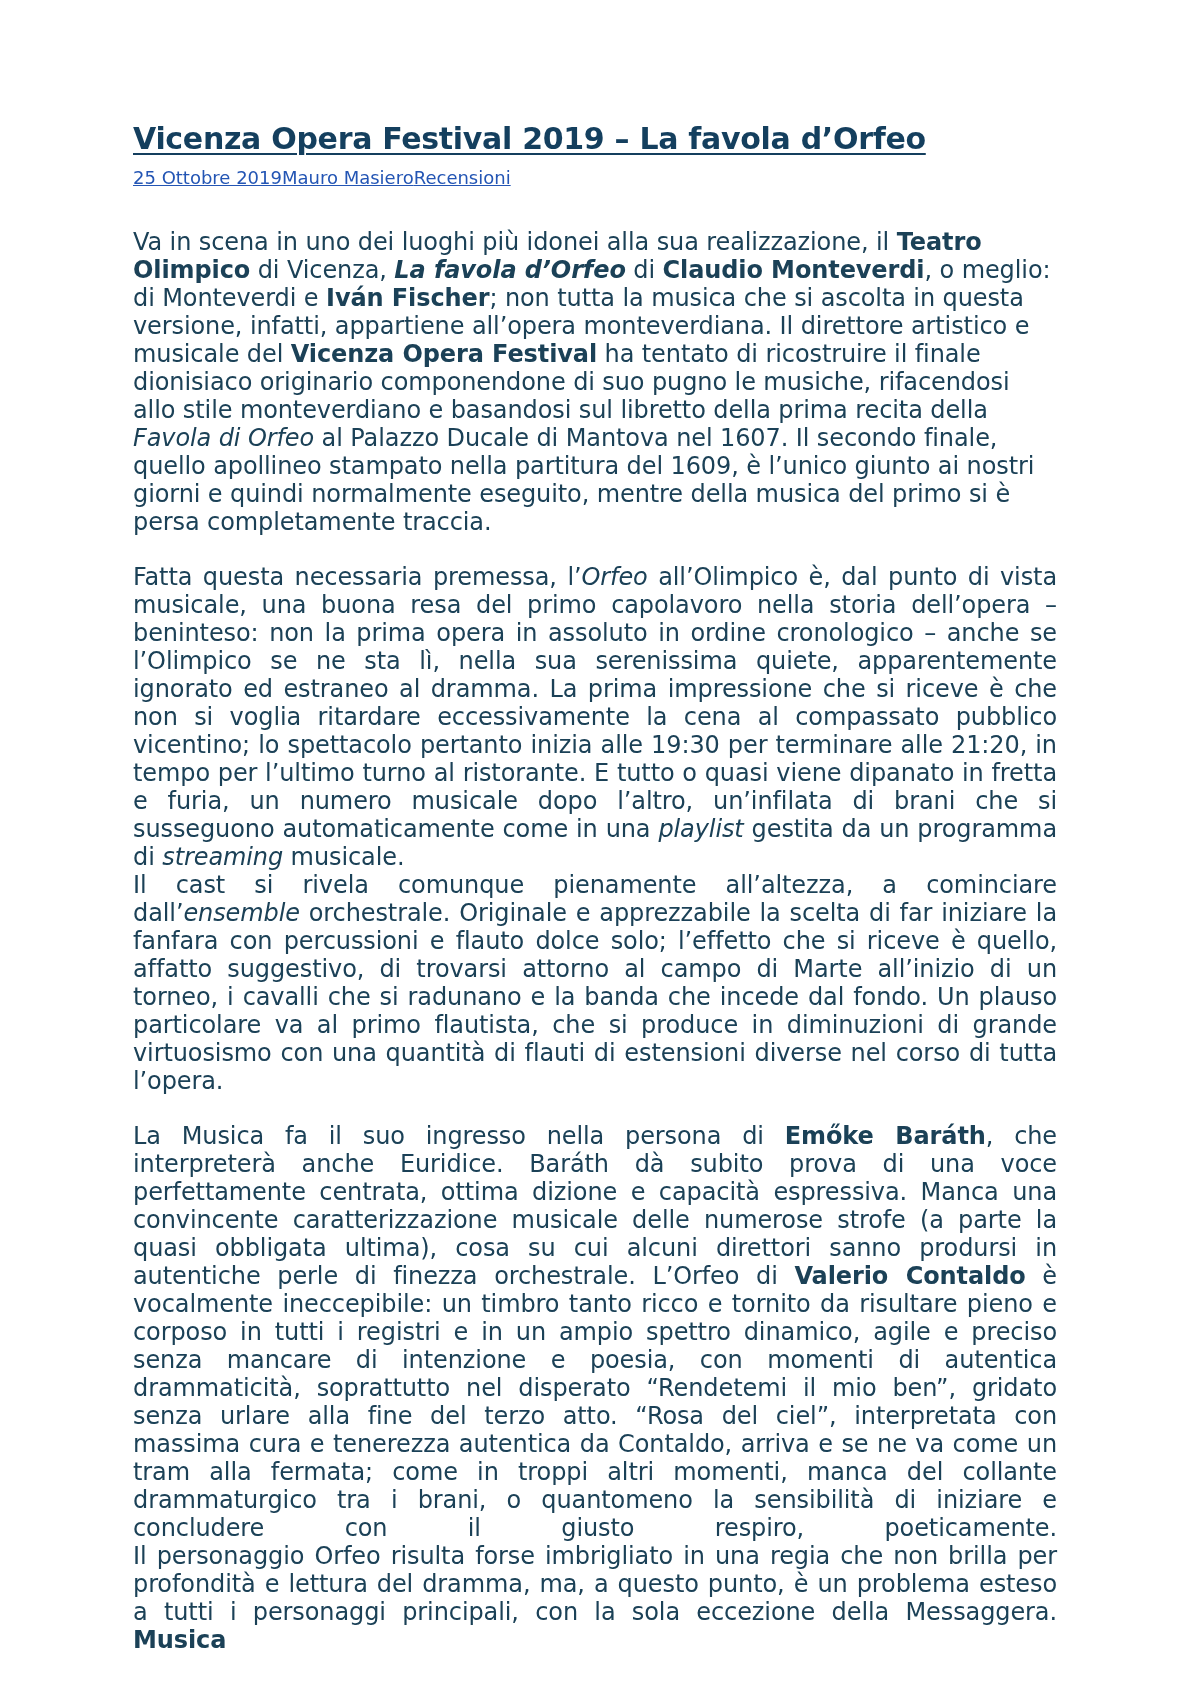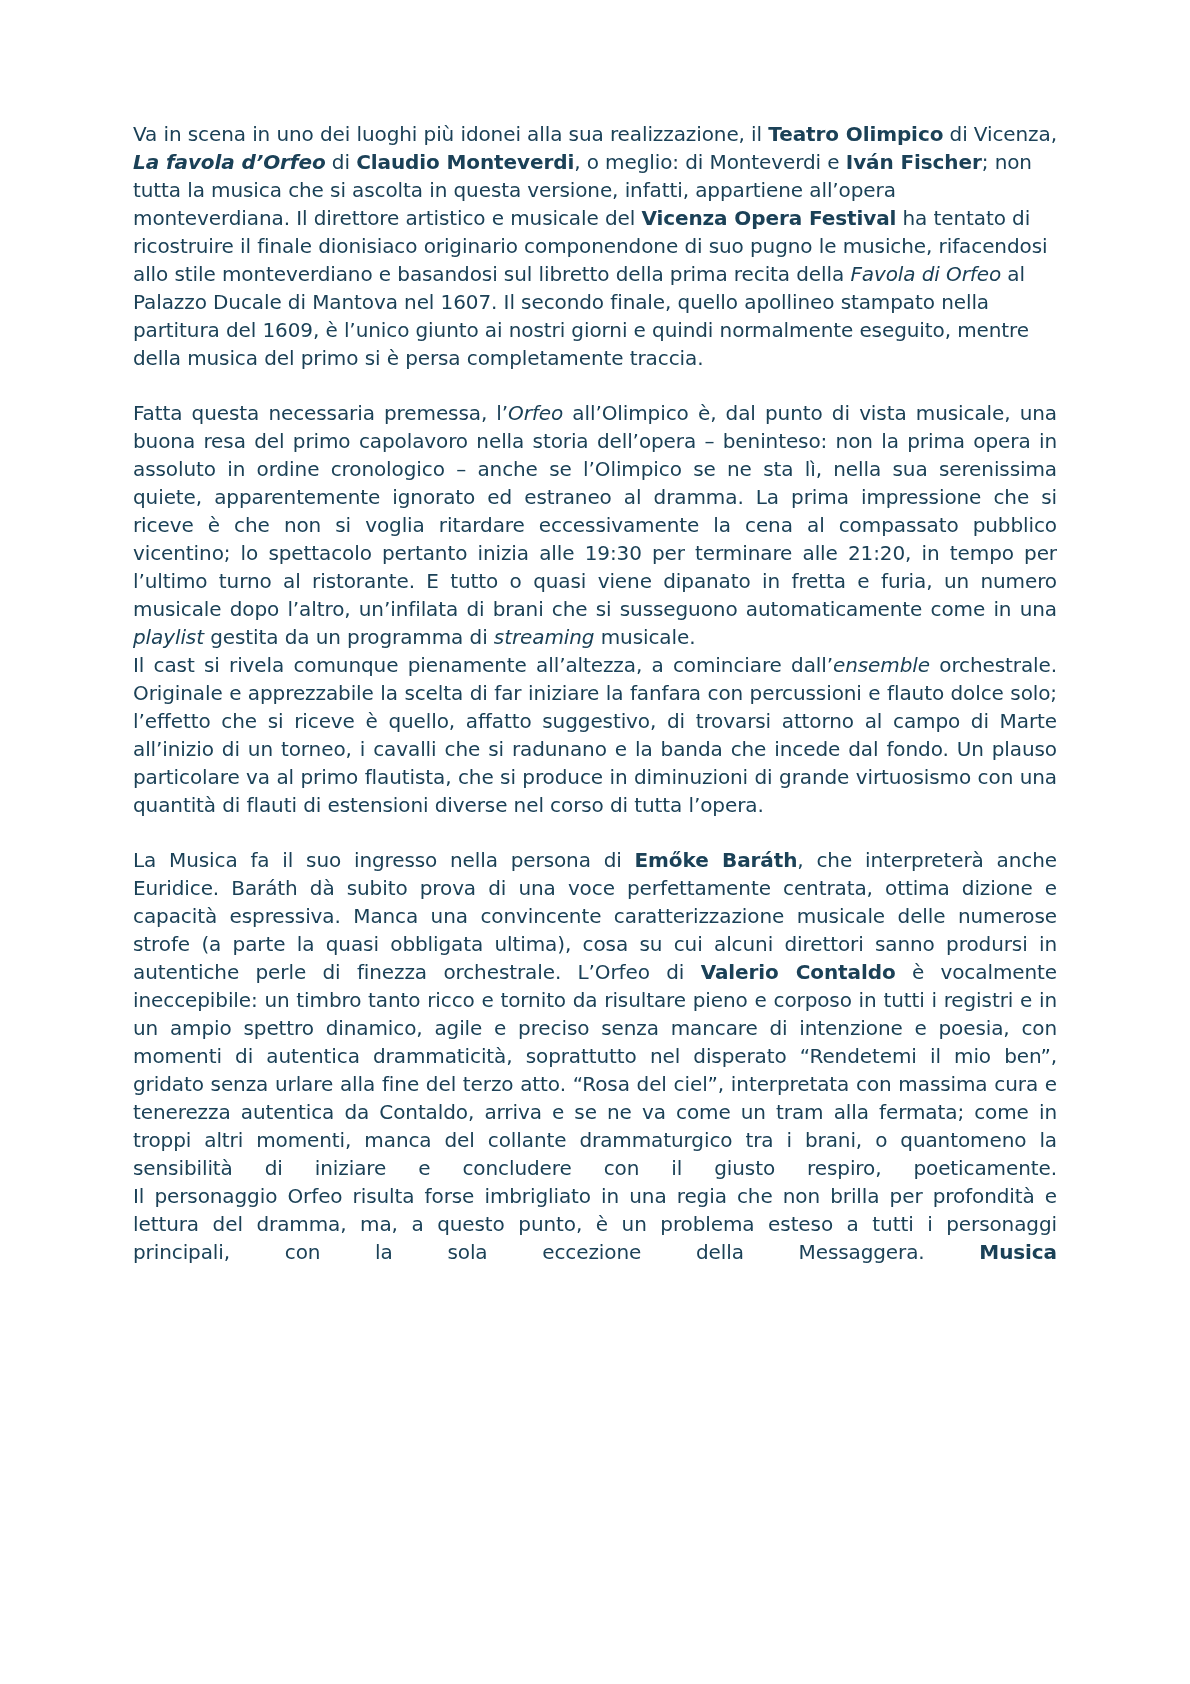--- a/index.html
+++ b/index.html
@@ -36,39 +36,41 @@
     font-size: 18px;
     line-height: 24px;
     margin: 0 0 38px 0;
   }
   .meta-link {
     color: var(--link-color, #2355b4);
     text-decoration: underline;
     cursor: pointer;
   }
   .article-body {
-    font-size: 20px;
+    font-size: 24px;
     line-height: 28px;
     letter-spacing: -0.1px;
   }
   p.paragraph {
     margin: 0;
   }
   p.align-left    { text-align: left; }
   p.align-justify { text-align: justify; }
   p.justify-last  { text-align-last: justify; }
   p.gap-after     { margin-bottom: 27px; }
   .b { font-weight: bold; }
   .i { font-style: italic; }
 </style>
 </head>
 <body>
 
 <div class="page">
+  <h1 class="title">Vicenza Opera Festival 2019 – La favola d’Orfeo</h1>
 
+  <div class="byline"><span class="meta-link">25 Ottobre 2019</span><span class="meta-link">Mauro Masiero</span><span class="meta-link">Recensioni</span></div>
 
   <div class="article-body" id="article-body">
       <p class="paragraph align-left gap-after"><span>Va in scena in uno dei luoghi più idonei alla sua realizzazione, il </span><span class="b">Teatro Olimpico</span><span> di Vicenza, </span><span class="b i">La favola d’Orfeo</span><span> di </span><span class="b">Claudio Monteverdi</span><span>, o meglio: di Monteverdi e </span><span class="b">Iván Fischer</span><span>; non tutta la musica che si ascolta in questa versione, infatti, appartiene all’opera monteverdiana. Il direttore artistico e musicale del </span><span class="b">Vicenza Opera Festival</span><span> ha tentato di ricostruire il finale dionisiaco originario componendone di suo pugno le musiche, rifacendosi allo stile monteverdiano e basandosi sul libretto della prima recita della </span><span class="i">Favola di Orfeo</span><span> al Palazzo Ducale di Mantova nel 1607. Il secondo finale, quello apollineo stampato nella partitura del 1609, è l’unico giunto ai nostri giorni e quindi normalmente eseguito, mentre della musica del primo si è persa completamente traccia.</span></p>
       <p class="paragraph align-justify"><span>Fatta questa necessaria premessa, l’</span><span class="i">Orfeo</span><span> all’Olimpico è, dal punto di vista musicale, una buona resa del primo capolavoro nella storia dell’opera – beninteso: non la prima opera in assoluto in ordine cronologico – anche se l’Olimpico se ne sta lì, nella sua serenissima quiete, apparentemente ignorato ed estraneo al dramma. La prima impressione che si riceve è che non si voglia ritardare eccessivamente la cena al compassato pubblico vicentino; lo spettacolo pertanto inizia alle 19:30 per terminare alle 21:20, in tempo per l’ultimo turno al ristorante. E tutto o quasi viene dipanato in fretta e furia, un numero musicale dopo l’altro, un’infilata di brani che si susseguono automaticamente come in una </span><span class="i">playlist</span><span> gestita da un programma di </span><span class="i">streaming</span><span> musicale.</span></p>
       <p class="paragraph align-justify gap-after"><span>Il cast si rivela comunque pienamente all’altezza, a cominciare dall’</span><span class="i">ensemble</span><span> orchestrale. Originale e apprezzabile la scelta di far iniziare la fanfara con percussioni e flauto dolce solo; l’effetto che si riceve è quello, affatto suggestivo, di trovarsi attorno al campo di Marte all’inizio di un torneo, i cavalli che si radunano e la banda che incede dal fondo. Un plauso particolare va al primo flautista, che si produce in diminuzioni di grande virtuosismo con una quantità di flauti di estensioni diverse nel corso di tutta l’opera.</span></p>
       <p class="paragraph align-justify justify-last"><span>La Musica fa il suo ingresso nella persona di </span><span class="b">Emőke Baráth</span><span>, che interpreterà anche Euridice. Baráth dà subito prova di una voce perfettamente centrata, ottima dizione e capacità espressiva. Manca una convincente caratterizzazione musicale delle numerose strofe (a parte la quasi obbligata ultima), cosa su cui alcuni direttori sanno prodursi in autentiche perle di finezza orchestrale. L’Orfeo di </span><span class="b">Valerio Contaldo</span><span> è vocalmente ineccepibile: un timbro tanto ricco e tornito da risultare pieno e corposo in tutti i registri e in un ampio spettro dinamico, agile e preciso senza mancare di intenzione e poesia, con momenti di autentica drammaticità, soprattutto nel disperato “Rendetemi il mio ben”, gridato senza urlare alla fine del terzo atto. “Rosa del ciel”, interpretata con massima cura e tenerezza autentica da Contaldo, arriva e se ne va come un tram alla fermata; come in troppi altri momenti, manca del collante drammaturgico tra i brani, o quantomeno la sensibilità di iniziare e concludere con il giusto respiro, poeticamente.</span></p>
       <p class="paragraph align-justify justify-last"><span>Il personaggio Orfeo risulta forse imbrigliato in una regia che non brilla per profondità e lettura del dramma, ma, a questo punto, è un problema esteso a tutti i personaggi principali, con la sola eccezione della Messaggera. </span><span class="b">Musica</span></p>
     </div>
 </div>
 

